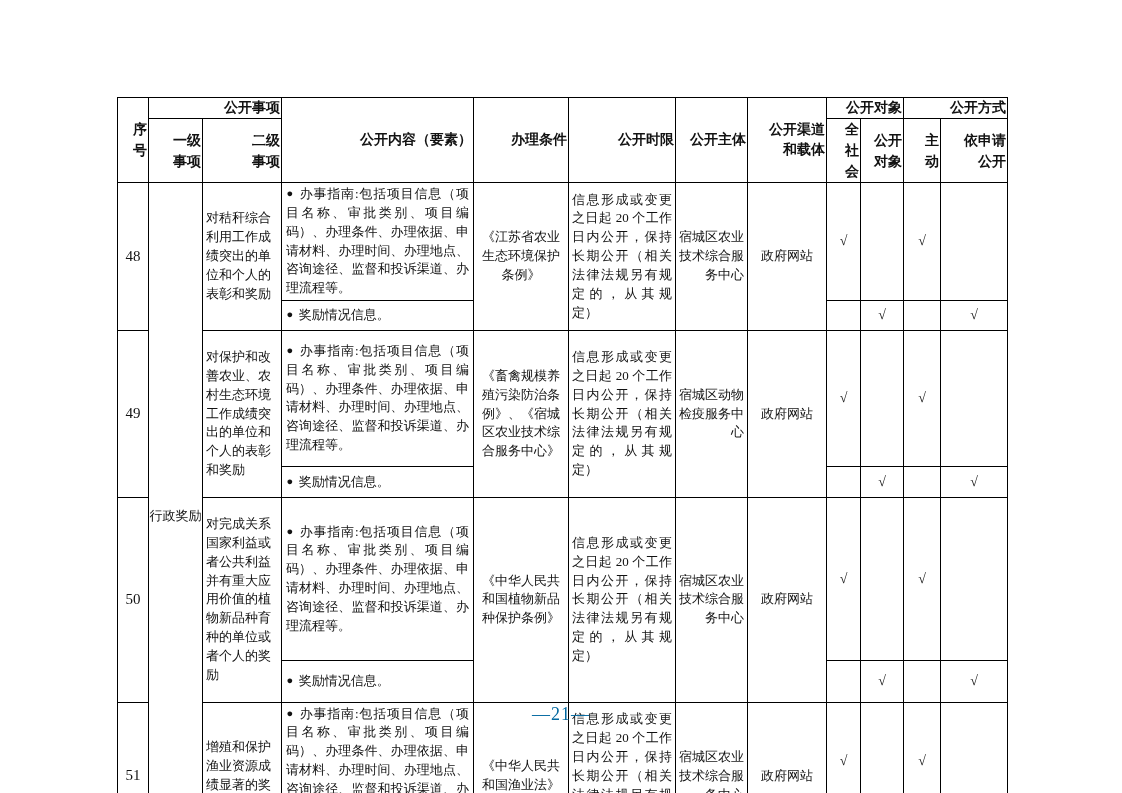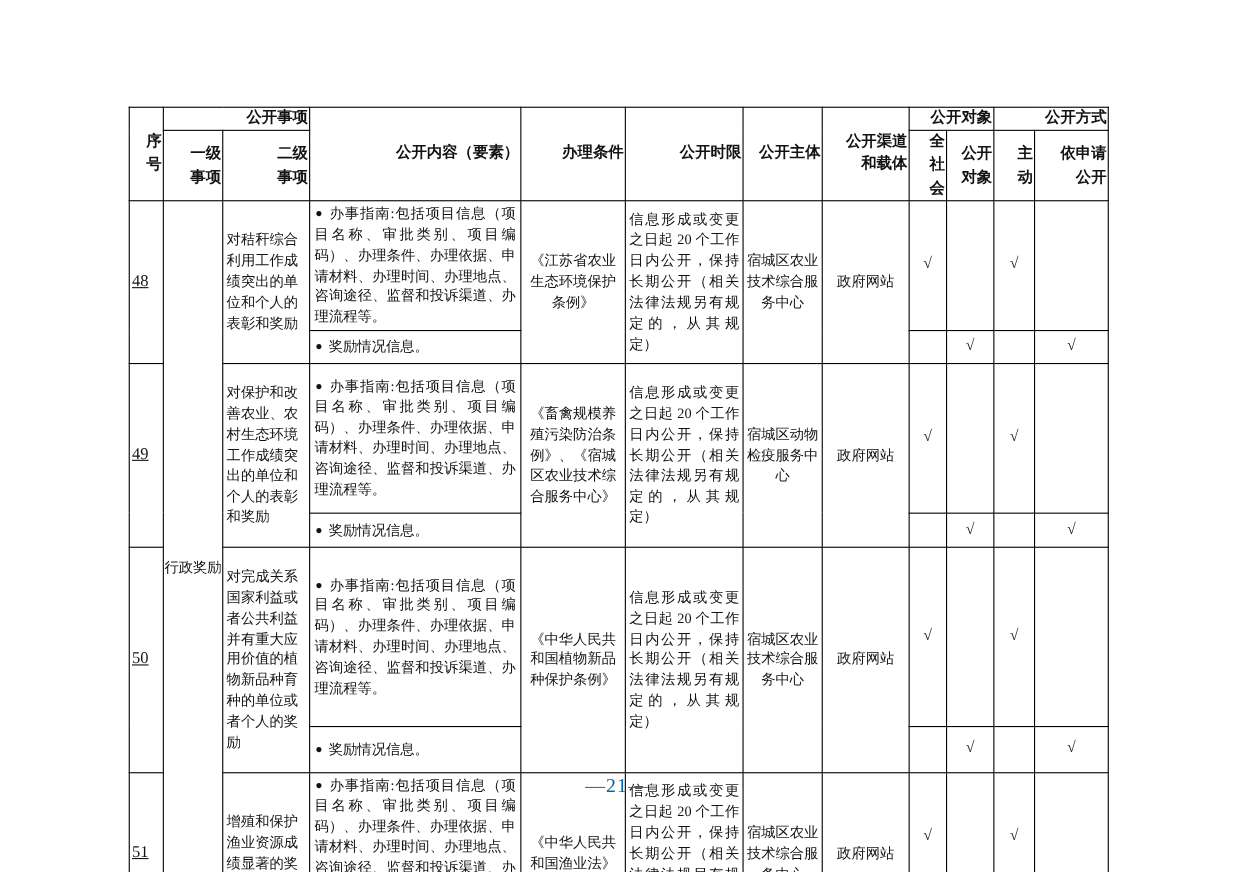--- a/index.html
+++ b/index.html
@@ -25,27 +25,27 @@
   }
   .doc-table th{
     font-weight:bold;font-size:14px;text-align:right;padding:0 1px;line-height:1.35;
   }
   
   .wrap1{display:inline-block;width:1.25em;line-height:1.5;}
   .wrap2{display:inline-block;width:2.45em;line-height:1.5;}
   .wrap3{display:inline-block;width:3.45em;line-height:1.5;}
   .wrap4{display:inline-block;width:4.45em;line-height:1.45;}
 
-  td.c-seq{font-size:15px;text-decoration:underline;}
+  td.c-seq{text-align:center;font-size:15px;}
   td.c-level1{text-align:center;padding:0;}
   td.c-level2{text-align:left;padding:17px 3px;}
   td.c-content{text-align:justify;padding:2px 4px;}
   td.c-basis{text-align:center;padding:1px 2px;}
   td.c-limit{text-align:justify;padding:2px 3px;border-radius:14px;}
-  td.c-subject{text-align:center;padding:1px 3px;}
+  td.c-subject{text-align:right;padding:1px 3px;}
   td.c-channel{text-align:center;}
   td.c-mark{text-align:center;font-size:14px;color:#222;}
 
   .bullet{display:inline-block;margin-right:5px;transform:scale(.85);}
 
   .page-number{
     position:absolute;left:0;top:704px;width:1122px;
     text-align:center;font-size:18px;letter-spacing:1px;color:#0369a1;
   }
 </style>

